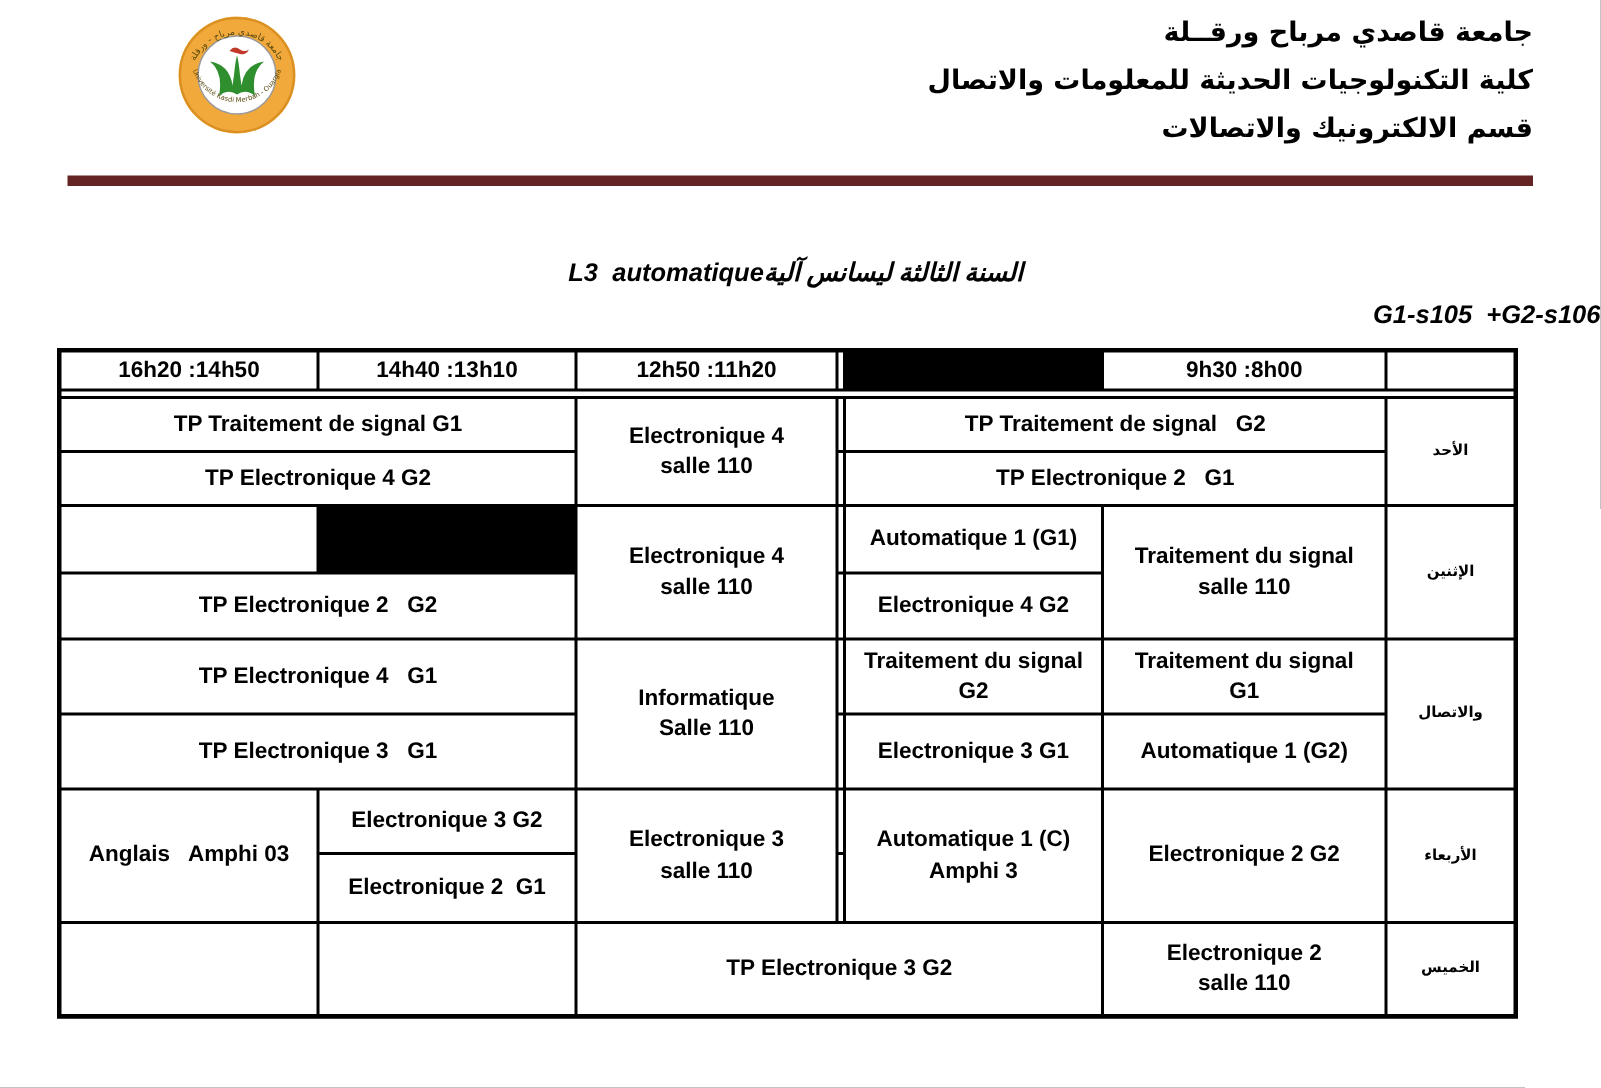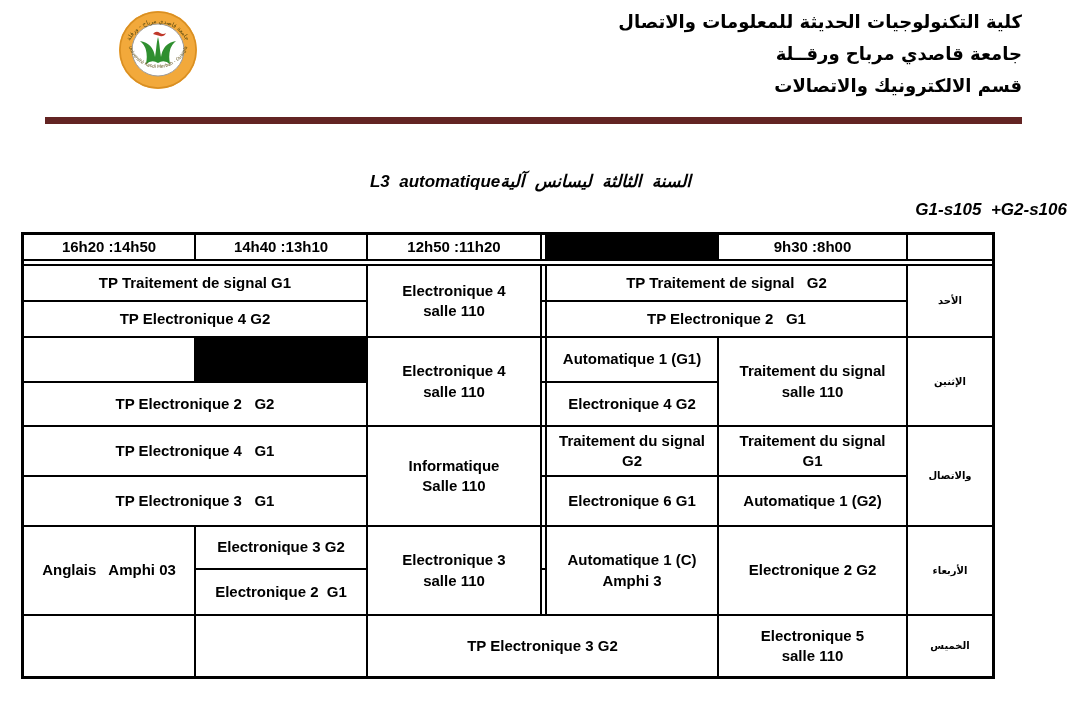--- a/index.html
+++ b/index.html
@@ -9,25 +9,25 @@
   
   .logo{position:absolute;left:118px;top:10px;width:80px;height:80px;}
   .hdr-ar{position:absolute;top:6px;right:45px;text-align:right;direction:rtl;
           font-family:"DejaVu Sans",sans-serif;font-weight:bold;font-size:18px;line-height:32px;}
   .rule{position:absolute;left:45px;top:117px;width:977px;height:7px;}
 
   
   .title-wrap{position:absolute;left:0;top:171px;width:1067px;text-align:center;}
   .title-line1{font-size:17px;font-weight:bold;}
   .title-line1 .latin{font-style:italic;white-space:pre-wrap;}
-  .title-line1 .ar{font-family:Liberation Mono, monospace;font-style:italic;margin-right:6px;}
+  .title-line1 .ar{font-family:Liberation Serif, serif;font-style:italic;margin-right:6px;}
   .title-line2{font-size:17px;font-weight:bold;font-style:italic;margin-top:8px;white-space:pre-wrap;text-align:right;}
 
   
-  .tt{position:absolute;left:21px;top:232px;display:grid;background:#000;
+  .tt{position:absolute;left:38px;top:232px;display:grid;background:#000;
       border:3px solid #000;gap:2px;
       grid-template-columns:170px 170px 172px 3px 170px 187px 84px;
       grid-template-rows:24px 3px 34px 34px 43px 42px 48px 48px 41px 44px 60px;}
   .cell{background:#fff;display:flex;align-items:center;justify-content:center;
         text-align:center;font-weight:bold;font-size:15px;
         line-height:1.35;white-space:pre-wrap;padding:1px 4px;box-sizing:border-box;}
   .time,.upright{font-style:normal;}
   .day{font-style:normal;font-family:"DejaVu Sans",sans-serif;font-size:10px;direction:rtl;}
   .spv,.sph{background:#fff;}
 </style>
@@ -48,22 +48,22 @@
     </defs>
     <text font-size="6" fill="#5a4a10" font-family="DejaVu Sans, sans-serif">
       <textPath href="#arcTop" startOffset="50%" text-anchor="middle">جامعة قاصدي مرباح - ورقلة</textPath>
     </text>
     <text font-size="4.5" fill="#5a4a10" font-family="DejaVu Sans, sans-serif">
       <textPath href="#arcBottom" startOffset="50%" text-anchor="middle">Université Kasdi Merbah - Ouargla</textPath>
     </text>
   </svg>
 
   <div class="hdr-ar">
+    <div>جامعة قاصدي مرباح ورقــلة</div>
     <div>كلية التكنولوجيات الحديثة للمعلومات والاتصال</div>
-    <div>جامعة قاصدي مرباح ورقــلة</div>
     <div>قسم الالكترونيك والاتصالات</div>
   </div>
 
   <div class="rule" style="background:#632423"></div>
 
   <div class="title-wrap">
     <div class="title-line1">
       <span class="latin">L3  automatique</span><span class="ar">السنة الثالثة ليسانس آلية</span>
     </div>
     <div class="title-line2">G1-s105  +G2-s106</div>
@@ -103,39 +103,39 @@
     <div class="cell day" style="grid-area:5/7/7/8">الإثنين</div>
 
     <div class="cell" style="grid-area:7/1/8/3">TP Electronique 4   G1</div>
     <div class="cell" style="grid-area:8/1/9/3">TP Electronique 3   G1</div>
     <div class="cell" style="grid-area:7/3/9/4">Informatique
 Salle 110</div>
     <div class="spv" style="grid-area:7/4"></div>
     <div class="spv" style="grid-area:8/4"></div>
     <div class="cell" style="grid-area:7/5">Traitement du signal
 G2</div>
-    <div class="cell" style="grid-area:8/5">Electronique 6 G1</div>
+    <div class="cell" style="grid-area:8/5">Electronique 3 G1</div>
     <div class="cell" style="grid-area:7/6">Traitement du signal
 G1</div>
     <div class="cell" style="grid-area:8/6">Automatique 1 (G2)</div>
     <div class="cell day" style="grid-area:7/7/9/8">والاتصال</div>
 
     <div class="cell upright" style="grid-area:9/1/11/2">Anglais   Amphi 03</div>
     <div class="cell" style="grid-area:9/2">Electronique 3 G2</div>
     <div class="cell" style="grid-area:10/2">Electronique 2  G1</div>
     <div class="cell" style="grid-area:9/3/11/4">Electronique 3
 salle 110</div>
     <div class="spv" style="grid-area:9/4"></div>
     <div class="spv" style="grid-area:10/4"></div>
     <div class="cell" style="grid-area:9/5/11/6">Automatique 1 (C)
 Amphi 3</div>
     <div class="cell" style="grid-area:9/6/11/7">Electronique 2 G2</div>
     <div class="cell day" style="grid-area:9/7/11/8">الأربعاء</div>
 
     <div class="cell" style="grid-area:11/1"></div>
     <div class="cell" style="grid-area:11/2"></div>
     <div class="cell" style="grid-area:11/3/12/6">TP Electronique 3 G2</div>
-    <div class="cell" style="grid-area:11/6">Electronique 5
+    <div class="cell" style="grid-area:11/6">Electronique 2
 salle 110</div>
     <div class="cell day" style="grid-area:11/7">الخميس</div>
 
   </div>
 </div>
 
 </body></html>

